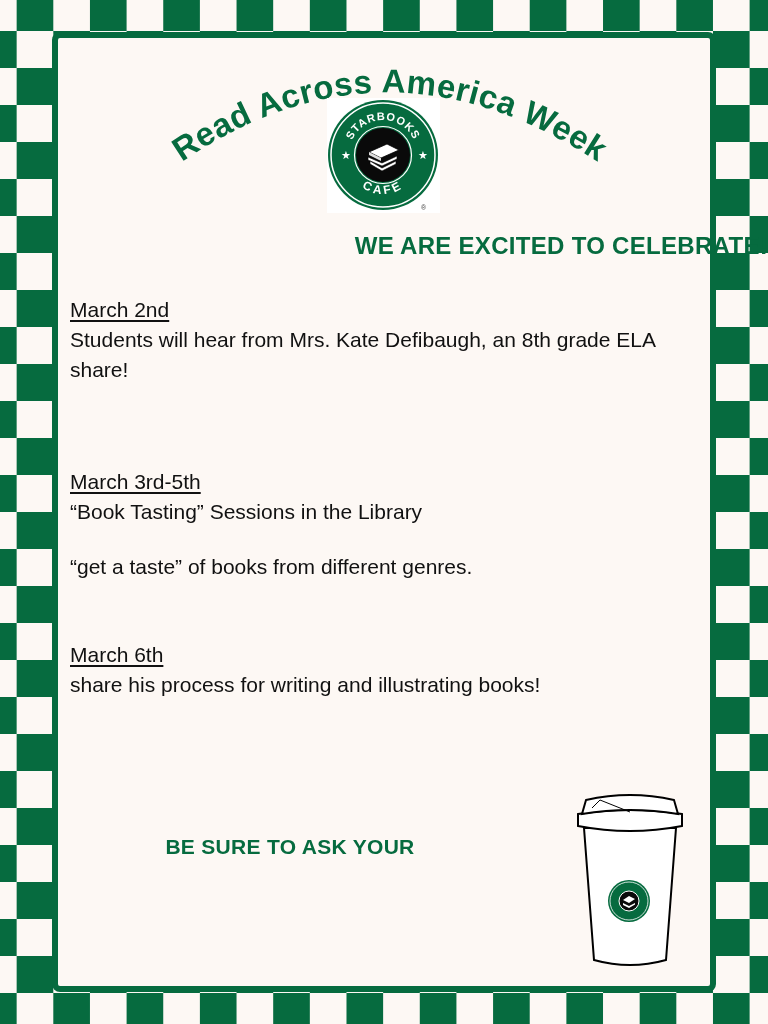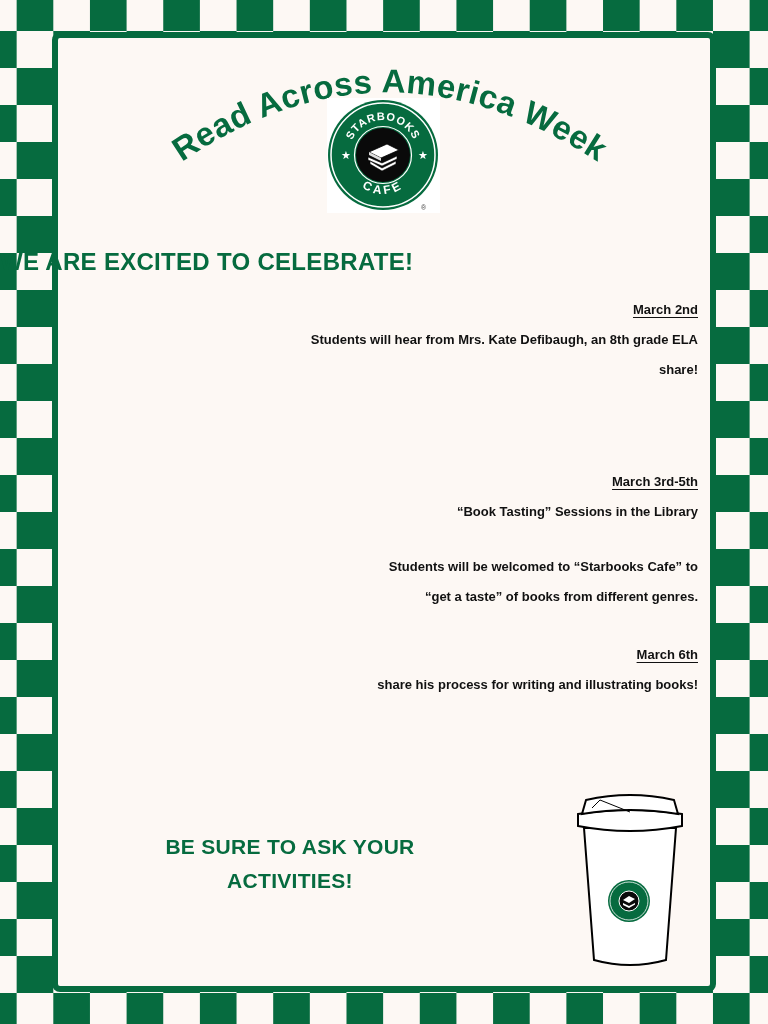--- a/index.html
+++ b/index.html
@@ -19,22 +19,22 @@
     background-size: 73.3px 74px;
     background-position: -20px -6px;
   }
   .panel {
     position: absolute; left: 52px; top: 32px; width: 652px; height: 948px;
     background: #fdf8f4; border: 6px solid #066b3f; border-radius: 8px;
   }
   .title-arc { position: absolute; left: 140px; top: 30px; width: 490px; height: 160px; }
   .title-arc text { font-family: "Liberation Sans", sans-serif; font-weight: 700; font-size: 33px; fill: #066b3f; letter-spacing: 0.5px; }
   .logo-box { position: absolute; left: 327px; top: 98px; width: 113px; height: 115px; background: #fff; }
-  .celebrate { position: absolute; left: 0; right: 0; top: 248px; text-align: left; color: #066b3f; font-weight: 700; font-size: 24px; letter-spacing: 0.3px; }
-  .section { position: absolute; left: 70px; right: 70px; text-align: right; color: #111; font-weight: 700; font-size: 13px; line-height: 30px; }
+  .celebrate { position: absolute; left: 0; right: 0; top: 232px; text-align: right; color: #066b3f; font-weight: 700; font-size: 24px; letter-spacing: 0.3px; }
+  .section { position: absolute; left: 70px; right: 70px; text-align: left; color: #111; font-weight: 400; font-size: 21px; line-height: 30px; }
   .date { text-decoration: underline; text-underline-offset: 3px; display: block; }
   .ask { position: absolute; left: 100px; width: 380px; top: 830px; text-align: center; color: #066b3f; font-weight: 700; font-size: 21px; line-height: 34px; letter-spacing: 0.3px; }
   .cup { position: absolute; left: 570px; top: 788px; width: 120px; height: 182px; }
 </style>
 </head>
 <body>
 
 <div class="checker"></div>
 
 <div class="panel"></div>
@@ -79,32 +79,30 @@
 <div class="section" style="top:295px;">
   <span class="date">March 2nd</span>
   <div>Students will hear from Mrs. Kate Defibaugh,  an 8th grade ELA</div>
   <div>share!</div>
 </div>
 
 <div class="section" style="top:455px;margin-top:12px;">
   <span class="date">March 3rd-5th</span>
   <div>“Book Tasting” Sessions in the Library</div>
   <div style="height:25px"></div>
-  <div>Students will be welcomed to “Starbooks Cafe”  to</div>
   <div>“get a taste” of books from different genres.</div>
 </div>
 
 <div class="section" style="top:640px;">
   <span class="date">March 6th</span>
   <div>share his process for writing and illustrating books!</div>
 </div>
 
 <div class="ask">
   <div>BE SURE TO ASK YOUR</div>
-  <div>ACTIVITIES!</div>
 </div>
 
 <svg class="cup" viewBox="0 0 120 182">
   <path d="M 14 40 L 24 172 Q 60 182 96 172 L 106 40 Z" fill="#fff" stroke="#000" stroke-width="2"></path>
   <path d="M 8 26 Q 60 18 112 26 L 112 38 Q 60 48 8 38 Z" fill="#fff" stroke="#000" stroke-width="2"></path>
   <path d="M 16 12 Q 60 2 104 12 L 108 26 Q 60 18 12 26 Z" fill="#fff" stroke="#000" stroke-width="2"></path>
   <line x1="30" y1="12" x2="60" y2="24" stroke="#000" stroke-width="1"></line>
   <line x1="30" y1="12" x2="22" y2="20" stroke="#000" stroke-width="1"></line>
   <circle cx="59" cy="113" r="21" fill="#066b3f"></circle>
   <circle cx="59" cy="113" r="10" fill="#0a0a0a" stroke="#fff" stroke-width="1"></circle>

